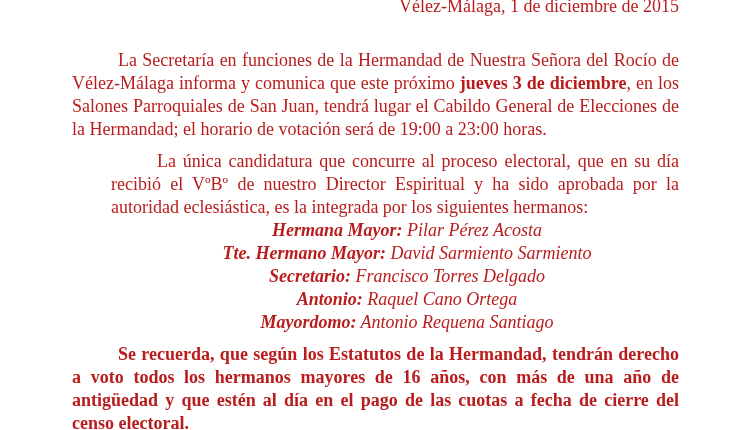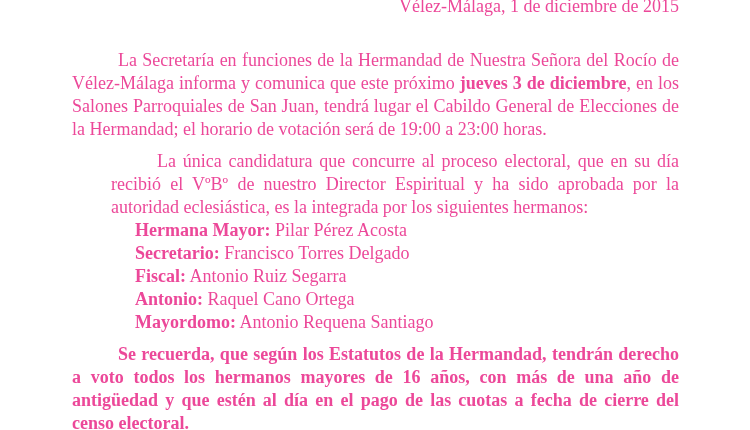--- a/index.html
+++ b/index.html
@@ -7,21 +7,21 @@
     padding: 0;
     background: #ffffff;
   }
   .page {
     position: relative;
     width: 750px;
     height: 429px;
     background: #ffffff;
     overflow: hidden;
     font-family: "Liberation Serif", "DejaVu Serif", serif;
-    color: #ec4899;
+    color: #b91c1c;
   }
   .content {
     position: absolute;
     left: 72px;
     top: -5px;
     width: 607px;
     font-size: 18px;
     line-height: 23px;
     text-align: justify;
   }
@@ -33,21 +33,22 @@
   .para {
     text-indent: 46px;
     margin: 0;
   }
   .para1 { margin-top: 31px; }
   .para2 { margin-top: 9px; margin-left: 39px; }
   .para3 { margin-top: 9px; font-weight: bold; }
   .board {
     margin: 0;
     padding-left: 63px;
-    text-align: left;
+    text-align: center;
+    font-style: italic;
   }
   .board-row {
     line-height: 23px;
     white-space: nowrap;
   }
   b { font-weight: bold; }
 </style>
 </head>
 <body>
 
@@ -55,22 +56,22 @@
   <div class="content">
 
     <p class="dateline">Vélez-Málaga, 1 de diciembre de 2015</p>
 
     <p class="para para1"><span>La Secretaría en funciones de la Hermandad de Nuestra Señora del Rocío de Vélez-Málaga informa y comunica que este próximo </span><b>jueves 3 de diciembre</b><span>, en los Salones Parroquiales de San Juan, tendrá lugar el Cabildo General de Elecciones de la Hermandad; el horario de votación será de 19:00 a 23:00 horas.</span></p>
 
     <p class="para para2">La única candidatura que concurre al proceso electoral, que en su día recibió el VºBº de nuestro Director Espiritual y ha sido aprobada por la autoridad eclesiástica, es la integrada por los siguientes hermanos:</p>
 
     <div class="board">
       <div class="board-row"><b>Hermana Mayor:</b> <span>Pilar Pérez Acosta</span></div>
+      <div class="board-row"><b>Tte. Hermano Mayor:</b> <span>David Sarmiento Sarmiento</span></div>
       <div class="board-row"><b>Secretario:</b> <span>Francisco Torres Delgado</span></div>
-      <div class="board-row"><b>Fiscal:</b> <span>Antonio Ruiz Segarra</span></div>
       <div class="board-row"><b>Antonio:</b> <span>Raquel Cano Ortega</span></div>
       <div class="board-row"><b>Mayordomo:</b> <span>Antonio Requena Santiago</span></div>
     </div>
 
     <p class="para para3">Se recuerda, que según los Estatutos de la Hermandad, tendrán derecho a voto todos los hermanos mayores de 16 años, con más de una año de antigüedad y que estén al día en el pago de las cuotas a fecha de cierre del censo electoral.</p>
 
   </div>
 </div>
 
 </body></html>

